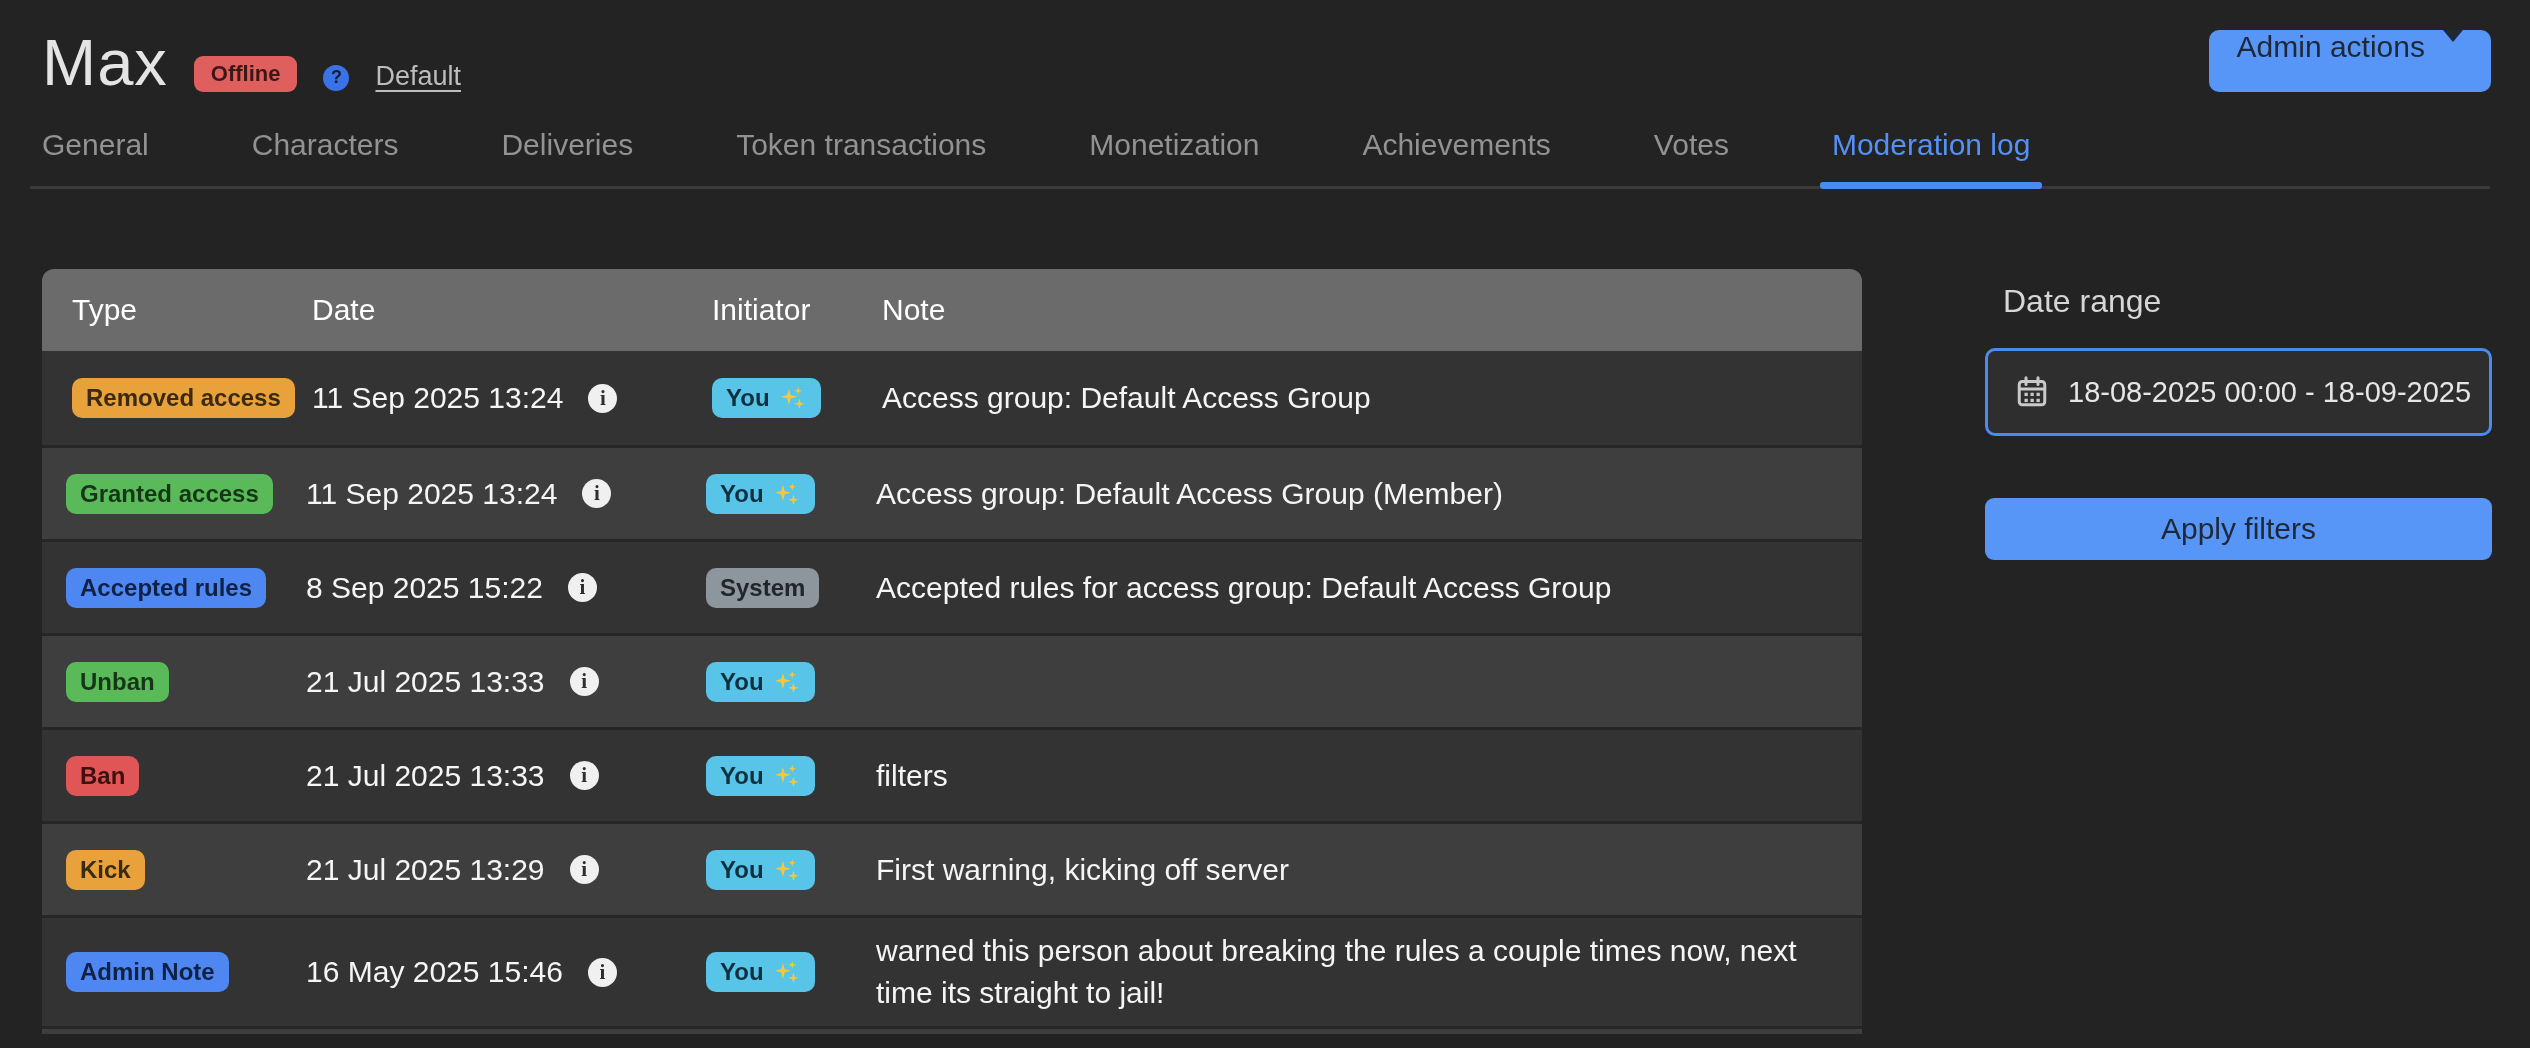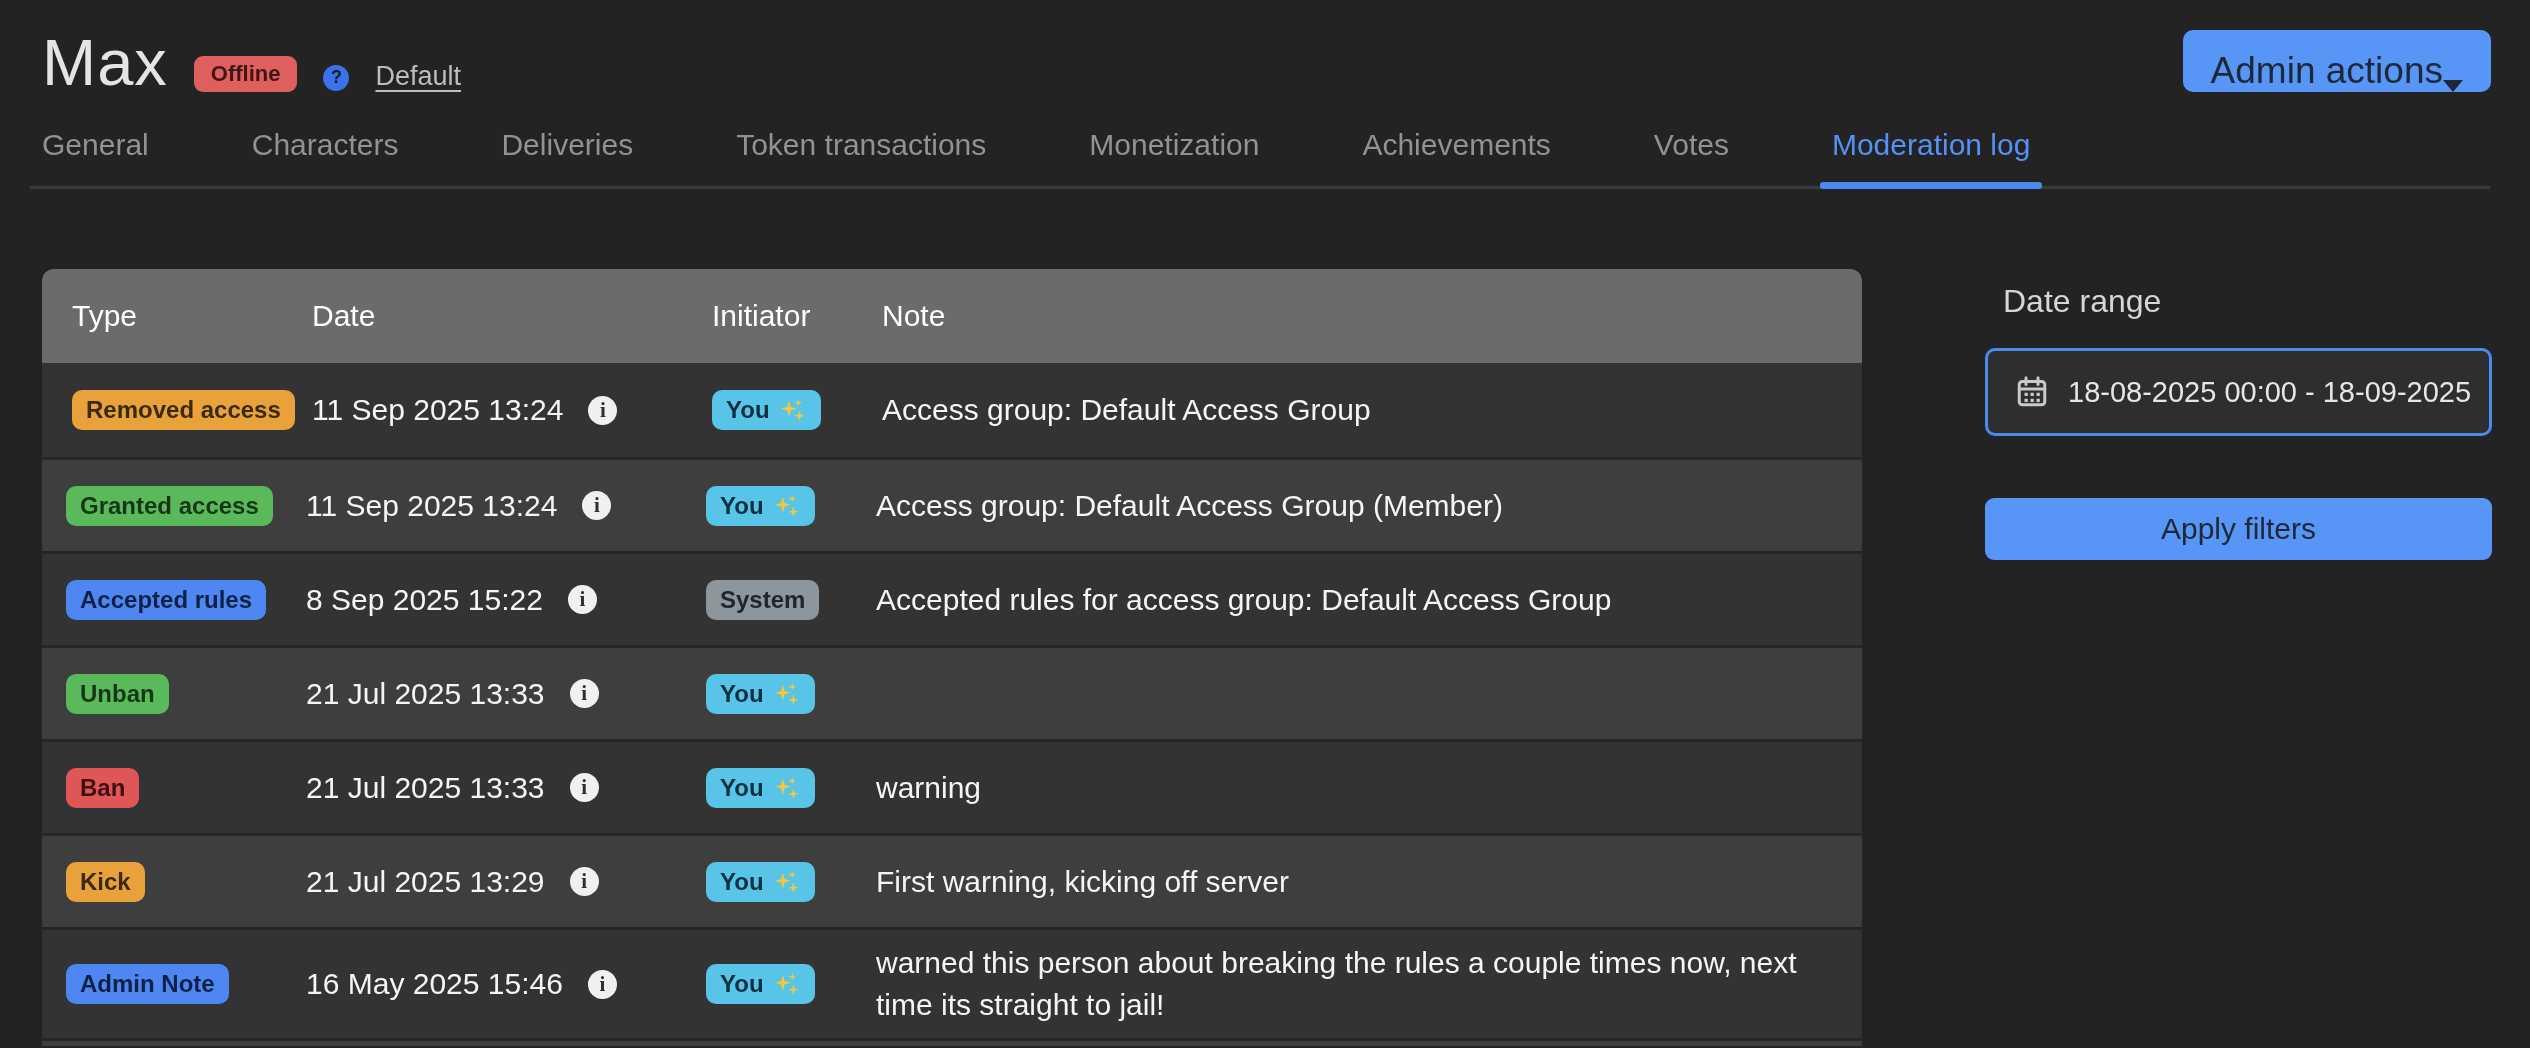--- a/index.html
+++ b/index.html
@@ -22,22 +22,22 @@
   .help-icon {
     width: 26px; height: 26px; border-radius: 50%; background: #3a72e8; color: #141c2e;
     font-size: 18px; font-weight: bold; display: inline-flex; align-items: center; justify-content: center;
     position: relative; top: -2px; cursor: default;
   }
   .players-link { color: #bdbdbd; font-size: 27px; text-decoration: underline; text-underline-offset: 5px; cursor: pointer; }
 
   .admin-actions-btn {
     position: absolute; top: 30px; right: 39px; height: 62px; padding: 0 28px;
     background: #5795f7; border: none; border-radius: 10px; cursor: pointer;
-    display: flex; align-items: flex-end; 
-    font-family: inherit; font-size: 37px; color: #1e2836;
+    display: flex; align-items: flex-start; gap: 18px;
+    font-family: inherit; font-size: 30px; color: #1e2836;
   }
   .caret-down {
     width: 0; height: 0; border-left: 10px solid transparent; border-right: 10px solid transparent;
     border-top: 12px solid #1e2836; display: inline-block;
   }
 
   
   .tabs { display: flex; margin: 26px 40px 0 30px; border-bottom: 3px solid #3a3a3a; gap: 31px; }
   .tab {
     background: none; border: none; cursor: pointer; font-family: inherit;
@@ -53,21 +53,21 @@
   
   .main { display: flex; align-items: flex-start; margin: 80px 38px 0 42px; }
 
   
   .log-table { width: 1820px; flex: none; }
   .thead, .trow {
     display: grid; grid-template-columns: 240px 400px 170px 1fr;
     padding: 0 30px; align-items: center;
   }
   .thead {
-    background: #6b6b6b; height: 94px; color: #ffffff; font-size: 30px;
+    background: #6b6b6b; height: 82px; color: #ffffff; font-size: 30px;
     border-radius: 12px 12px 0 0;
   }
   .trow { min-height: 94px; padding-top: 12px; padding-bottom: 12px; font-size: 30px; }
   .trow.dark { background: #333333; }
   .trow.light { background: #3e3e3e; }
   .trow + .trow, .row-stub { border-top: 3px solid #262626; padding-left: 24px; }
   .row-stub { height: 8px; background: #3e3e3e; }
 
   .badge {
     display: inline-flex; align-items: center; gap: 9px; height: 40px; padding: 0 14px;
@@ -236,21 +236,21 @@
         <span class="init-text">You</span>
         <svg class="sparkles-svg" viewBox="0 0 24 24">
           <g fill="#f3c73f">
             <path d="M8.5 4 L10 9.5 L15.5 11 L10 12.5 L8.5 18 L7 12.5 L1.5 11 L7 9.5 Z"></path>
             <path d="M17.5 12.5 L18.6 16 L22 17 L18.6 18 L17.5 21.5 L16.4 18 L13 17 L16.4 16 Z"></path>
             <path d="M16.5 2.5 L17.3 5 L19.8 5.8 L17.3 6.6 L16.5 9 L15.7 6.6 L13.2 5.8 L15.7 5 Z"></path>
           </g>
         </svg>
       </span>
     </div>
-    <div class="note-cell">warning</div>
+    <div class="note-cell">filters</div>
   </div>
         <div class="trow light">
     <div>
       <span class="badge type-badge badge-amber">Kick</span>
     </div>
     <div class="date-cell">
       <span class="date-text">21 Jul 2025 13:29</span>
       <span class="info-icon">i</span>
     </div>
     <div>

